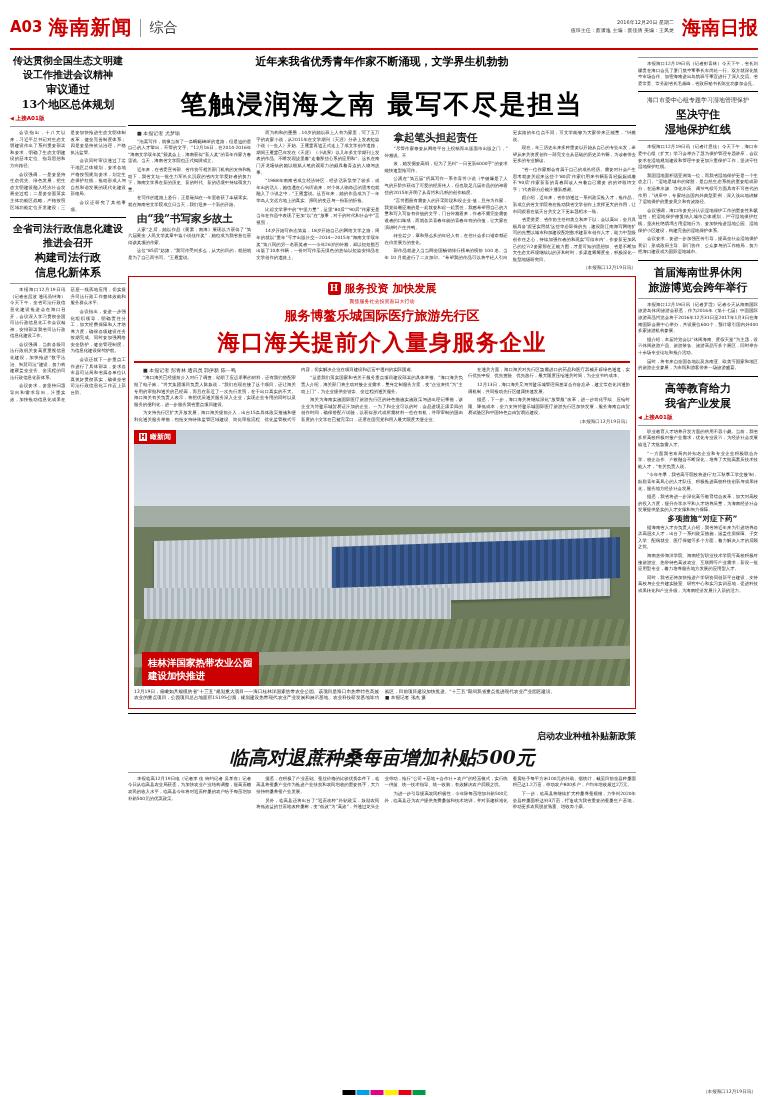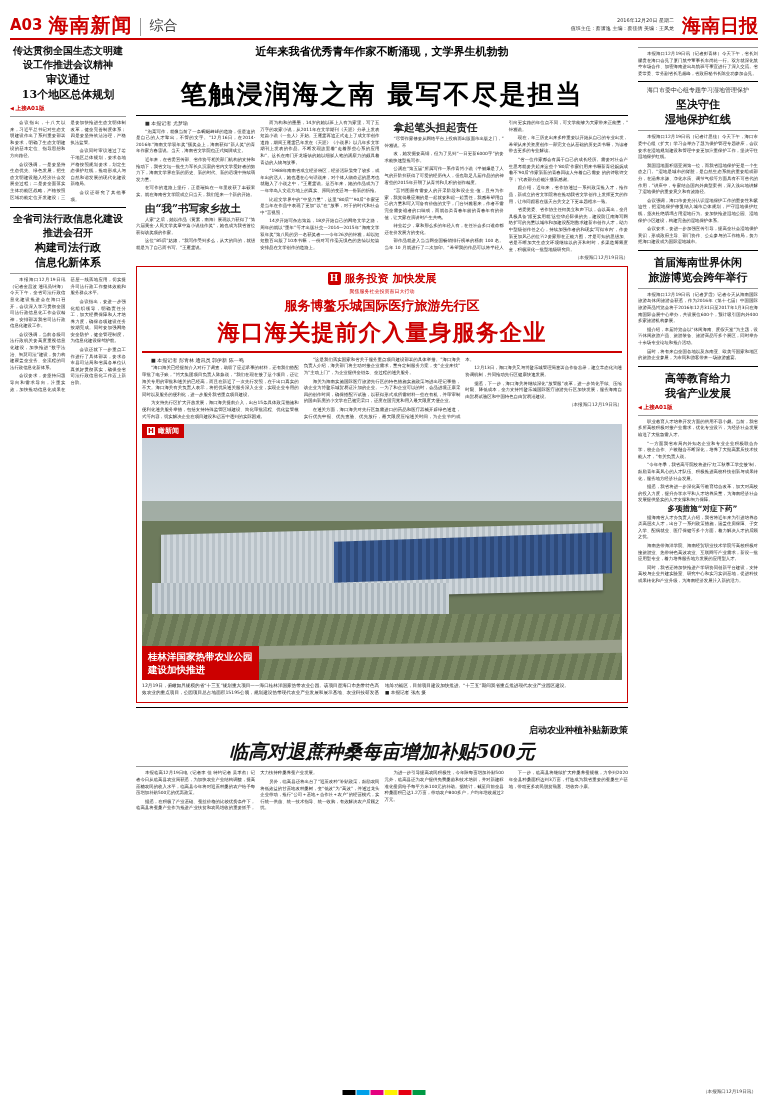--- a/index.html
+++ b/index.html
@@ -11,24 +11,25 @@
     width: 768px; height: 1097px;
     font-family: "DejaVu Sans", "Liberation Sans", sans-serif;
     color: #111;
     position: relative;
     overflow: hidden;
   }
   .page { width: 768px; height: 1097px; padding: 6px 10px 4px 10px; position: relative; }
 
   
   .masthead {
-    display: flex; align-items: flex-end;
+    display: flex; align-items: flex-start;
     border-bottom: 2px solid #c00;
     padding-bottom: 2px;
     height: 34px;
+    margin-top: 10px;
   }
   .folio {
     color: #c00; font-weight: bold; font-size: 15px;
     margin-right: 6px; line-height: 22px;
   }
   .paper-name {
     color: #c00; font-weight: bold; font-size: 20px;
     letter-spacing: 1px; line-height: 22px;
   }
   .section-divider {
@@ -42,21 +43,21 @@
   .mh-logo {
     color: #c00; font-weight: bold; font-size: 19px; letter-spacing: 0px;
     line-height: 22px;
     font-family: "DejaVu Serif", "Liberation Serif", serif;
   }
 
   
   .body-grid {
     display: grid;
     grid-template-columns: 116px 1fr 120px;
-    gap: 10px;
+    gap: 2px;
     margin-top: 4px;
     height: 1040px;
   }
   .col { position: relative; }
 
   
   .tiny {
     font-size: 4.4px; line-height: 6.6px; text-align: justify; color: #222;
     font-family: "DejaVu Sans", sans-serif;
   }
@@ -161,21 +162,21 @@
   }
   .ph-field {
     position: absolute; left: 0; right: 0; top: 74%; bottom: 0;
     background: repeating-linear-gradient(105deg,#7a8763 0 6px,#6b7856 6px 12px);
   }
   .ph-road {
     position: absolute; left: 0; right: 0; top: 86%; height: 5%;
     background: #9aa08c; transform: skewY(-1deg);
   }
   .photo-caption-box {
-    position: absolute; left: 0; bottom: 0; background: #c00; color: #fff;
+    position: absolute; left: 8px; bottom: 0; background: #c00; color: #fff;
     font-size: 9.5px; font-weight: bold; line-height: 13px; padding: 4px 6px;
     font-family: "DejaVu Serif", serif;
   }
   .photo-cutline {
     font-size: 4.6px; line-height: 6.6px; text-align: justify; color: #222;
     column-count: 2; column-gap: 6px; margin-top: 3px;
   }
 
   
   .bot-kicker { font-size: 9px; text-align: right; font-weight: bold; margin-top: 16px; }

